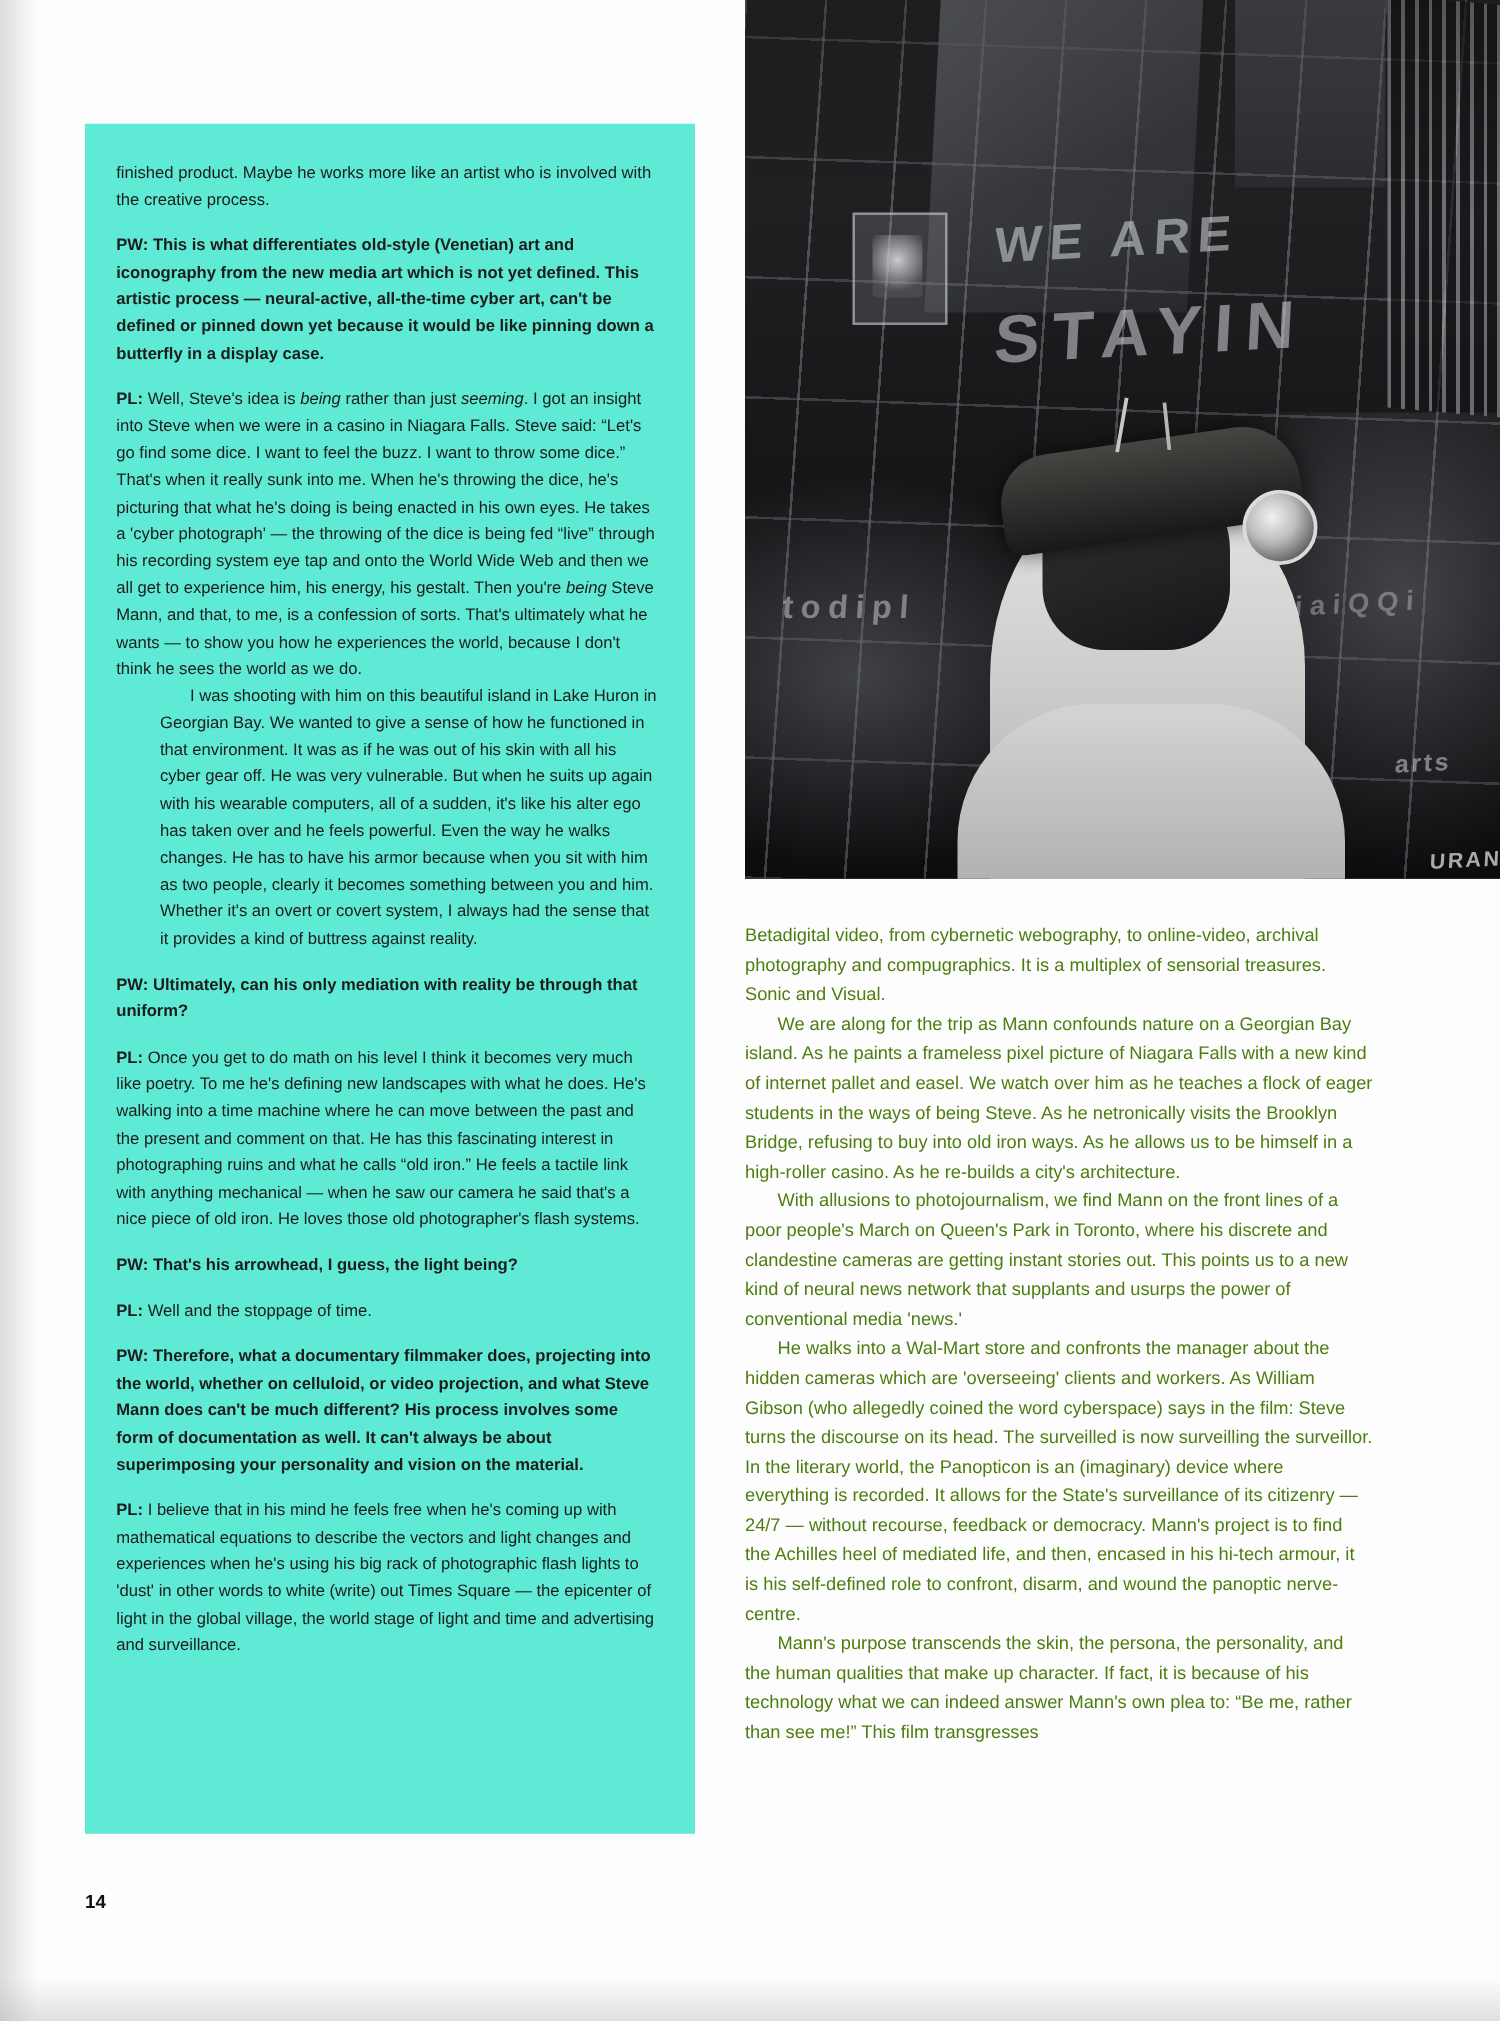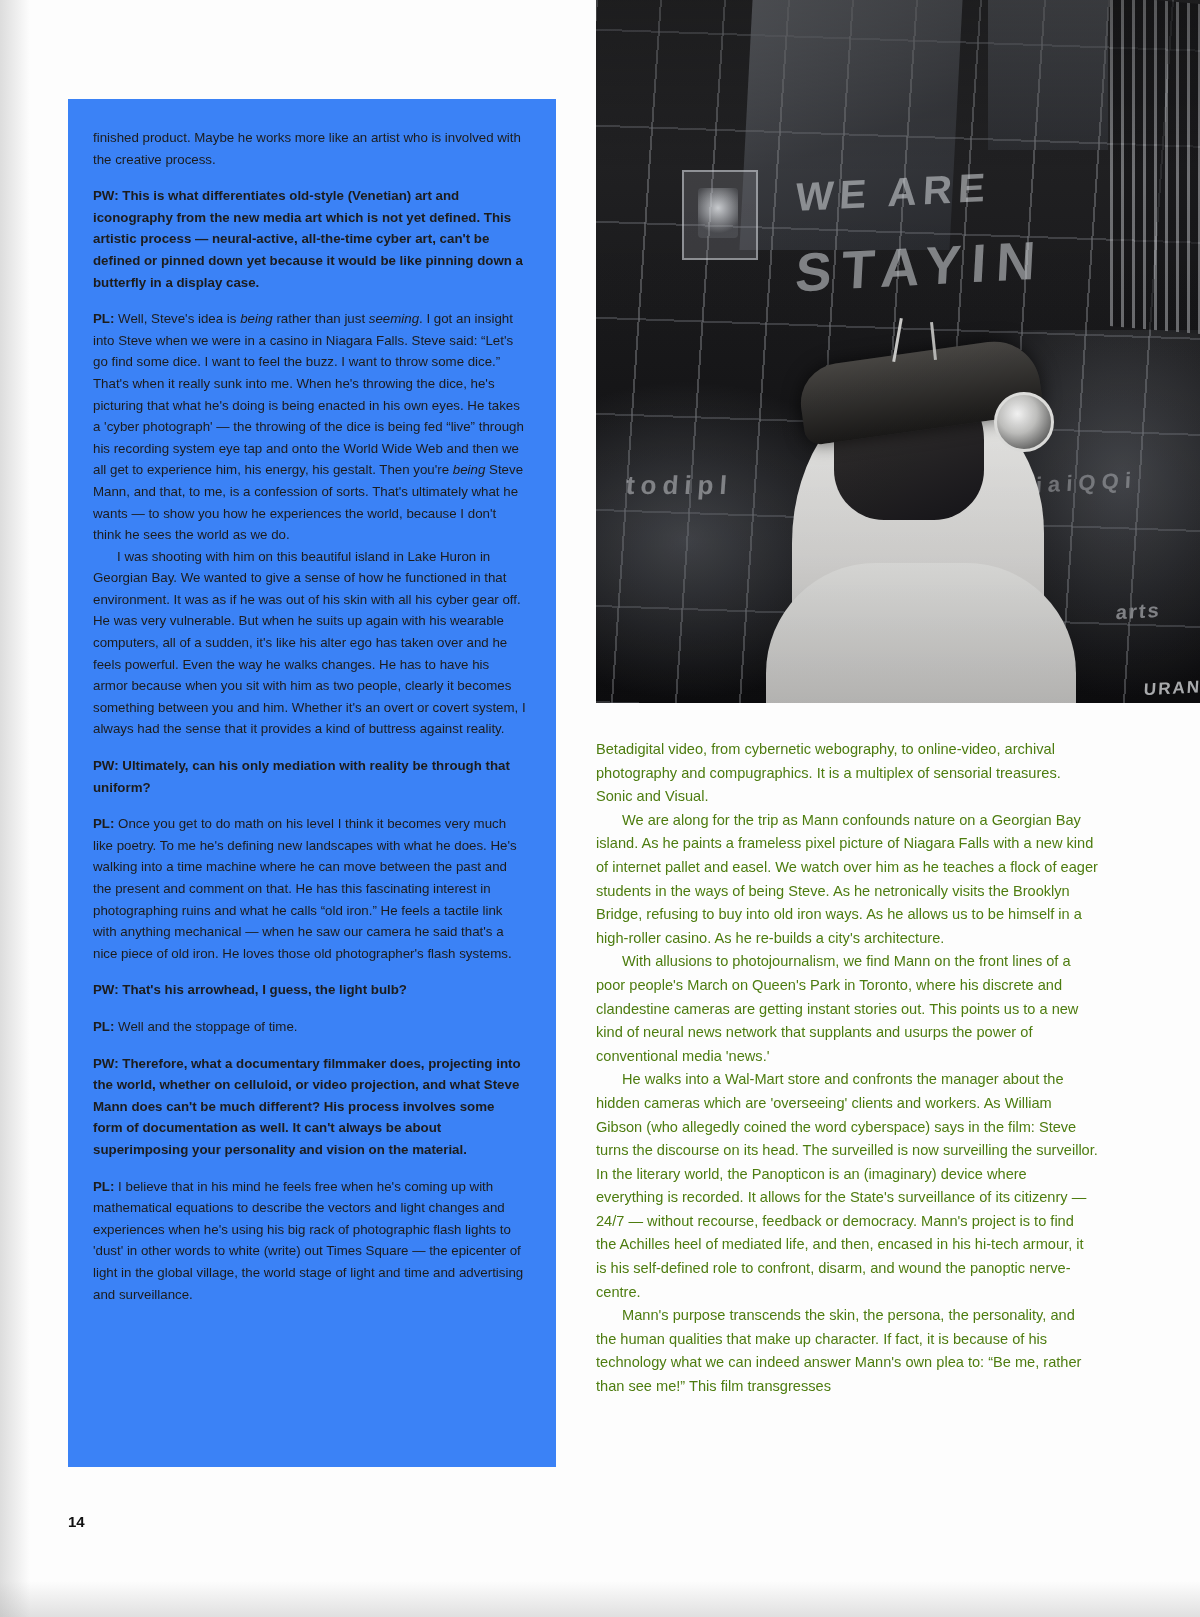--- a/index.html
+++ b/index.html
@@ -157,32 +157,32 @@
     background: linear-gradient(180deg, rgba(0,0,0,0.25) 0%, rgba(0,0,0,0) 25%, rgba(0,0,0,0.12) 100%);
   }
 
   
   .interview {
     position: absolute;
     left: 68px;
     top: 99px;
     width: 488px;
     height: 1368px;
-    background: #3b82f6;
+    background: #5eead4;
     padding: 28px 30px 20px 25px;
     box-sizing: border-box;
   }
   .interview p {
     margin: 0 0 15px 0;
     font-size: 13.3px;
     line-height: 21.6px;
     color: #1c1c1c;
     text-align: left;
   }
-  .interview p.indent { text-indent: 24px; margin-top: -15px; }
+  .interview p.indent { text-indent: 24px; margin-top: -15px; margin-left: 35px; }
   .q {
     font-weight: bold;
     font-size: 13.2px;
     line-height: 21.4px;
   }
   .spk { font-weight: bold; }
   .it { font-style: italic; }
 
   
   .rightcol {
@@ -269,21 +269,21 @@
     <p class="q"><span class="spk">PW:</span><span> This is what differentiates old-style (Venetian) art and iconography from the new media art which is not yet defined. This artistic process — neural-active, all-the-time cyber art, can't be defined or pinned down yet because it would be like pinning down a butterfly in a display case.</span></p>
 
     <p><span class="spk">PL:</span><span>  Well, Steve's idea is </span><span class="it">being</span><span> rather than just </span><span class="it">seeming</span><span>. I got an insight into Steve when we were in a casino in Niagara Falls. Steve said: “Let's go find some dice. I want to feel the buzz. I want to throw some dice.” That's when it really sunk into me. When he's throwing the dice, he's picturing that what he's doing is being enacted in his own eyes. He takes a 'cyber photograph' —  the throwing of the dice is being fed “live” through his recording system eye tap and onto the World Wide Web and then we all get to experience him, his energy, his gestalt. Then you're </span><span class="it">being</span><span> Steve Mann, and that, to me, is a confession of sorts. That's ultimately what he wants — to show you how he experiences the world, because I don't think he sees the world as we do.</span></p>
 
     <p class="indent">I was shooting with him on this beautiful island in Lake Huron in Georgian Bay. We wanted to give a sense of how he functioned in that environment. It was as if he was out of his skin with all his cyber gear off. He was very vulnerable. But when he suits up again with his wearable computers, all of a sudden, it's like his alter ego has taken over and he feels powerful. Even the way he walks changes. He has to have his armor because when you sit with him as two people, clearly it becomes something between you and him. Whether it's an overt or covert system, I always had the sense that it provides a kind of buttress against reality.</p>
 
     <p class="q"><span class="spk">PW:</span><span> Ultimately, can his only mediation with reality be through that uniform?</span></p>
 
     <p><span class="spk">PL:</span><span>  Once you get to do math on his level I think it becomes very much like poetry. To me he's defining new landscapes with what he does. He's walking into a time machine where he can move between the past and the present and comment on that. He has this fascinating interest in photographing ruins and what he calls “old iron.” He feels a tactile link with anything mechanical — when he saw our camera he said that's a nice piece of old iron. He loves those old photographer's flash systems.</span></p>
 
-    <p class="q"><span class="spk">PW:</span><span> That's his arrowhead, I guess, the light bulb?</span></p>
+    <p class="q"><span class="spk">PW:</span><span> That's his arrowhead, I guess, the light being?</span></p>
 
     <p><span class="spk">PL:</span><span>  Well and the stoppage of time.</span></p>
 
     <p class="q"><span class="spk">PW:</span><span> Therefore, what a documentary filmmaker does, projecting into the world, whether on celluloid, or video projection, and what Steve Mann does can't be much different? His process involves some form of documentation as well.  It can't always be about superimposing your personality and vision on the material.</span></p>
 
     <p><span class="spk">PL:</span><span>  I believe that in his mind he feels free when he's coming up with mathematical equations to describe the vectors and light changes and experiences when he's using his big rack of photographic flash lights to 'dust' in other words to white (write) out Times Square — the epicenter of light in the global village, the world stage of light and time and advertising and surveillance.</span></p>
   </div>
 
   <div class="rightcol">
     <p>Betadigital video, from cybernetic webography, to online-video, archival photography and compugraphics. It is a multiplex of sensorial treasures. Sonic and Visual.</p>

